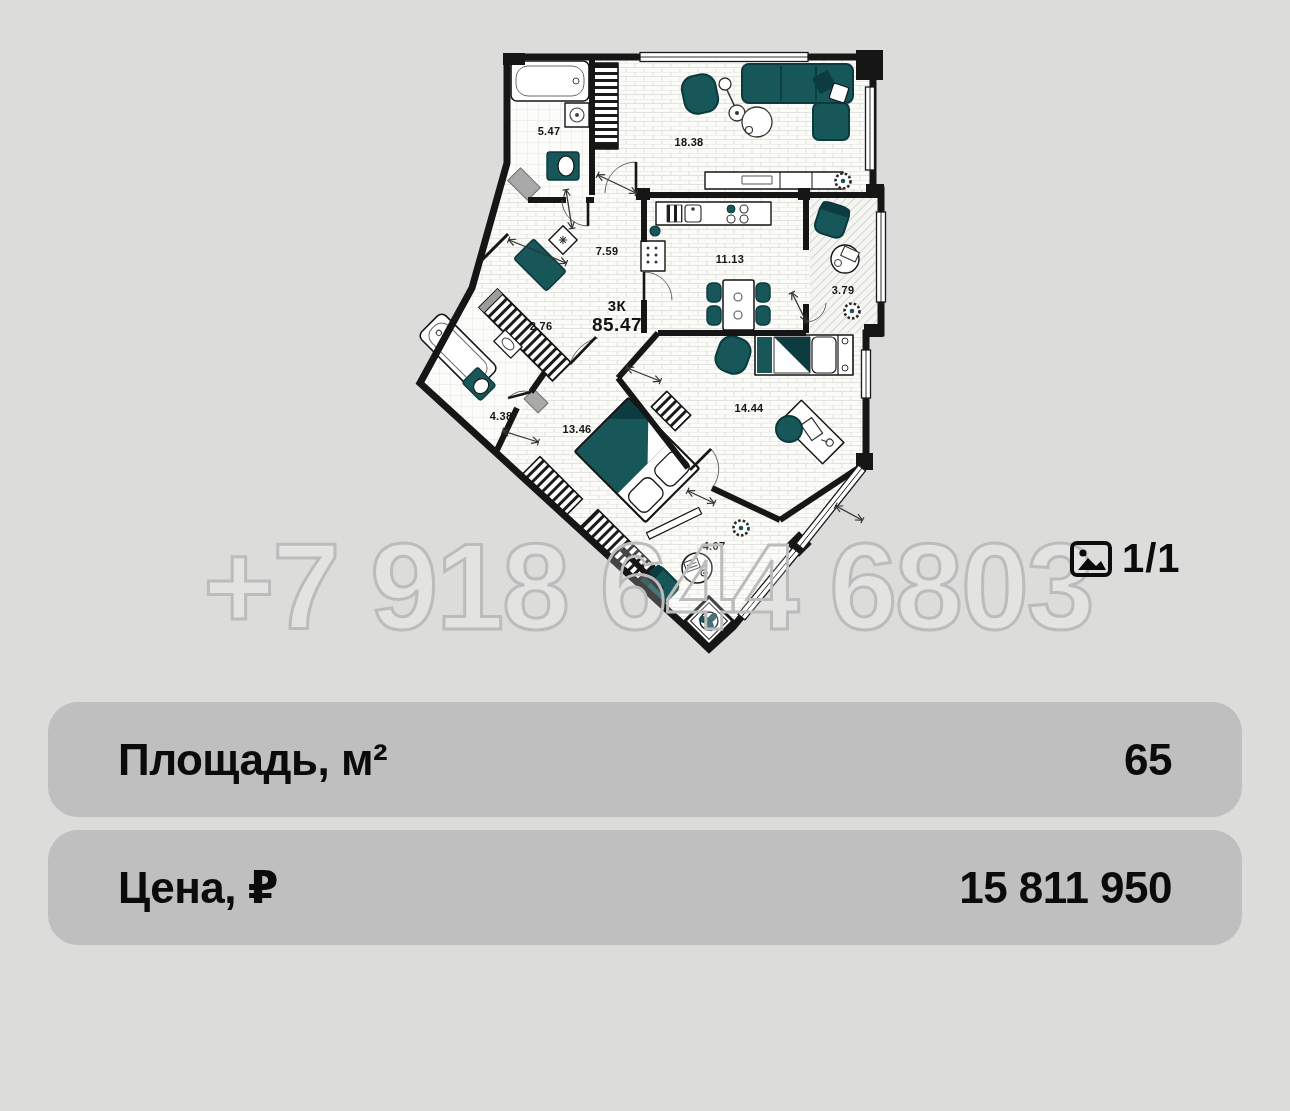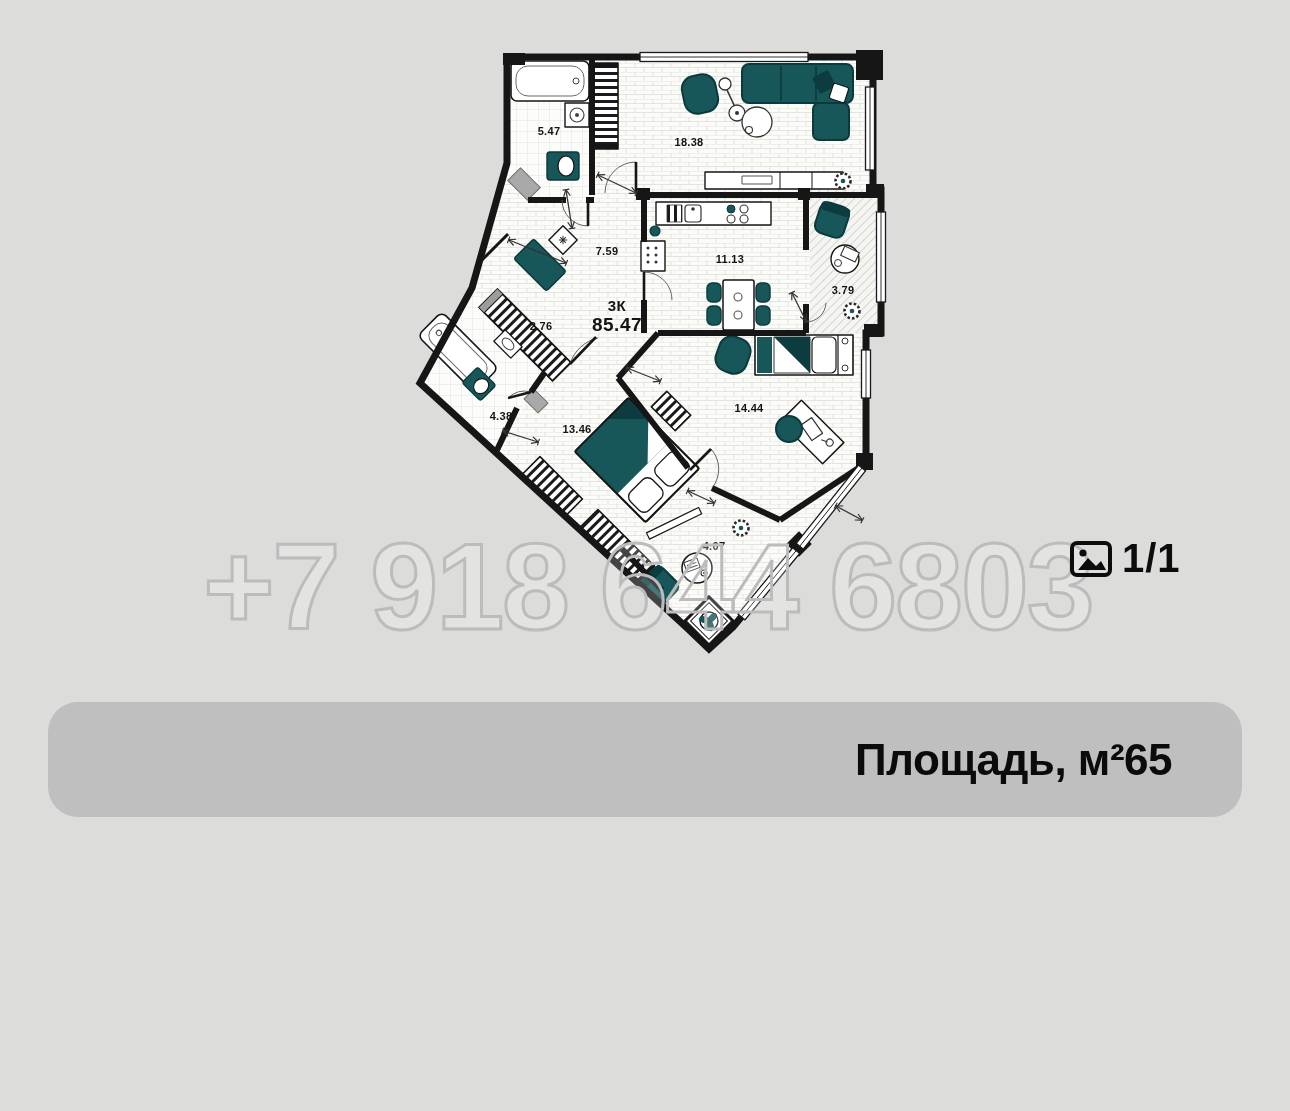--- a/index.html
+++ b/index.html
@@ -22,21 +22,21 @@
   }
   .gallery-counter .count{
     font-size:40px;font-weight:700;letter-spacing:1px;
   }
   .info-rows{position:absolute;left:48px;top:702px;width:1194px;}
   .info-row{
     width:1194px;height:115px;
     background:#bebfbe;
     border-radius:30px;
     margin-bottom:13px;
-    display:flex;align-items:center;justify-content:flex-end;
+    display:flex;align-items:center;justify-content:space-between;
     padding:0 70px;box-sizing:border-box;
   }
   .info-row .label,.info-row .value{
     font-size:44px;font-weight:700;color:#0b0b0b;letter-spacing:-0.5px;
   }
   
   .room-label{
     font-family:"Liberation Sans","DejaVu Sans",sans-serif;
     font-size:11px;font-weight:700;fill:#141414;letter-spacing:.3px;
   }
@@ -404,15 +404,19 @@
       <path d="M10,31 L20,19 L28,27 L33,22 L38,31 Z" fill="#0c0c0c"></path>
     </svg>
     <span class="count">1/1</span>
   </div>
 
   <div class="info-rows">
     <div class="info-row">
       <span class="label">Площадь, м²</span>
       <span class="value">65</span>
     </div>
+    <div class="info-row">
+      <span class="label">Цена, ₽</span>
+      <span class="value">15 811 950</span>
+    </div>
   </div>
 
 </div>
 
 </body></html>

